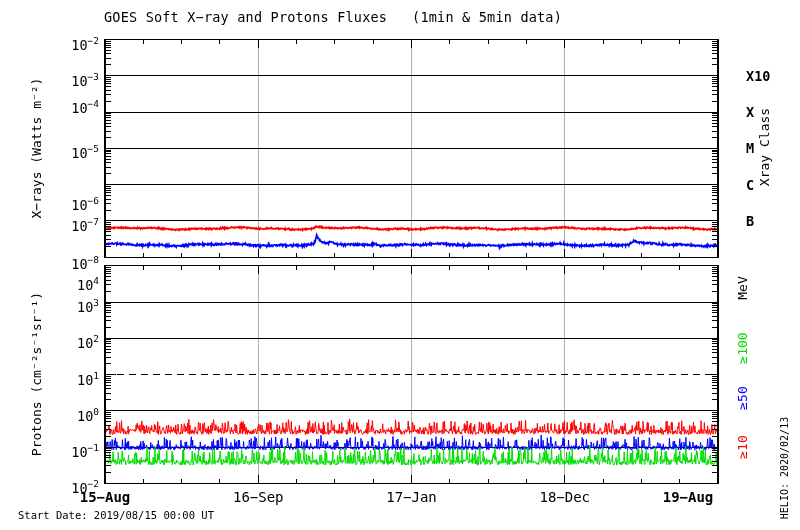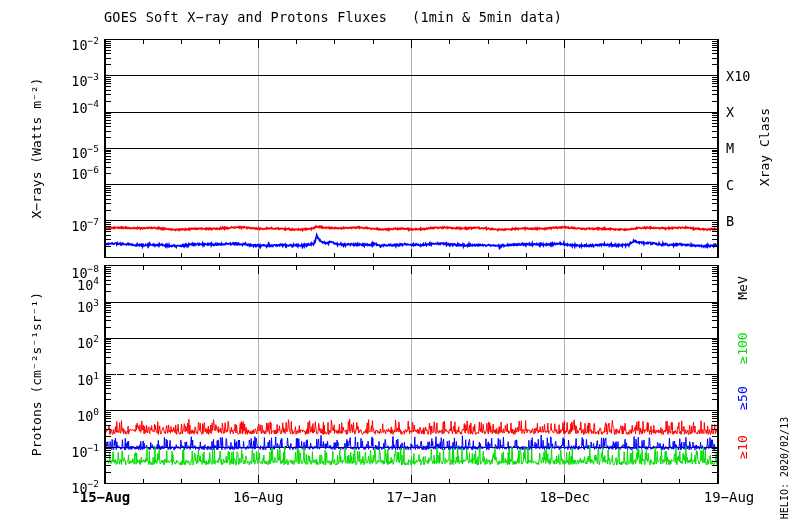--- a/index.html
+++ b/index.html
@@ -9,21 +9,21 @@
   .title{position:absolute;left:104px;top:9px;font-size:13.5px;white-space:pre;letter-spacing:.2px;}
   .vlabel{position:absolute;white-space:nowrap;transform:translate(-50%,-50%) rotate(-90deg);font-size:13px;}
   .ylab1{left:36px;top:148px;}
   .ylab2{left:36px;top:374px;}
   .xclass{left:764px;top:147px;}
   .mev{left:742px;top:288px;}
   .credit{left:784px;top:468px;font-size:10px;}
   .ytick{position:absolute;right:701px;text-align:right;font-size:13.5px;line-height:16px;white-space:nowrap;}
   .ytick sup{font-size:9.5px;}
   .xtick{position:absolute;width:90px;text-align:center;font-size:14px;}
-  .rtick{position:absolute;left:726px;font-size:13.5px;line-height:14px;}
+  .rtick{position:absolute;left:746px;font-size:13.5px;line-height:14px;font-weight:bold;}
   .footer{position:absolute;left:18px;top:509px;font-size:10.5px;}
 </style>
 </head>
 <body>
 
 <div class="figure">
   <svg id="plot" width="800" height="530">
       <defs>
         <clipPath id="clip1">
           <rect x="105" y="39.5" width="613" height="217.75"></rect>
@@ -346,41 +346,42 @@
     </svg>
 
   <div class="title">GOES Soft X−ray and Protons Fluxes   (1min &amp; 5min data)</div>
 
   <div class="vlabel ylab1">X−rays (Watts m⁻²)</div>
   <div class="vlabel ylab2">Protons (cm⁻²s⁻¹sr⁻¹)</div>
   <div class="vlabel xclass">Xray Class</div>
   <div class="vlabel mev">MeV</div>
   <div class="vlabel credit">HELIO: 2020/02/13</div>
 
+  <div class="footer">Start Date: 2019/08/15 00:00 UT</div>
 
   <div id="labels">
       <div class="ytick" style="top: 32.5px;">10<sup>−2</sup></div>
       <div class="ytick" style="top: 68.7917px;">10<sup>−3</sup></div>
       <div class="ytick" style="top: 96px;">10<sup>−4</sup></div>
       <div class="ytick" style="top: 141.375px;">10<sup>−5</sup></div>
-      <div class="ytick" style="top: 162px;">10<sup>−6</sup></div>
+      <div class="ytick" style="top: 193px;">10<sup>−6</sup></div>
       <div class="ytick" style="top: 213.958px;">10<sup>−7</sup></div>
-      <div class="ytick" style="top: 261px; margin-left: 48px;">10<sup>−8</sup></div>
+      <div class="ytick" style="top: 252px; margin-left: 48px;">10<sup>−8</sup></div>
       <div class="ytick" style="top: 273px;">10<sup>4</sup></div>
       <div class="ytick" style="top: 295px;">10<sup>3</sup></div>
       <div class="ytick" style="top: 331.25px;">10<sup>2</sup></div>
       <div class="ytick" style="top: 367.5px;">10<sup>1</sup></div>
       <div class="ytick" style="top: 403.75px;">10<sup>0</sup></div>
       <div class="ytick" style="top: 440px;">10<sup>−1</sup></div>
       <div class="ytick" style="top: 476.25px;">10<sup>−2</sup></div>
       <div class="xtick" style="left: 60px; top: 489px; font-weight: bold;">15−Aug</div>
-      <div class="xtick" style="left: 213.25px; top: 489px;">16−Aug</div>
+      <div class="xtick" style="left: 213.25px; top: 489px;">16−Sep</div>
       <div class="xtick" style="left: 366.5px; top: 489px;">17−Jan</div>
       <div class="xtick" style="left: 519.75px; top: 489px;">18−Dec</div>
-      <div class="xtick" style="left: 684px; top: 489px;">19−Aug</div>
+      <div class="xtick" style="left: 643px; top: 489px; font-weight: bold;">19−Aug</div>
       <div class="rtick" style="top: 68.7917px;">X10</div>
       <div class="rtick" style="top: 105.083px;">X</div>
       <div class="rtick" style="top: 141.375px;">M</div>
       <div class="rtick" style="top: 177.667px;">C</div>
       <div class="rtick" style="top: 213.958px;">B</div>
       <div class="vlabel" style="left: 742px; top: 348px; color: rgb(0, 221, 0);">≥100</div>
       <div class="vlabel" style="left: 742px; top: 398px; color: rgb(0, 0, 255);">≥50</div>
       <div class="vlabel" style="left: 742px; top: 447px; color: rgb(255, 0, 0);">≥10</div>
     </div>
 </div>

